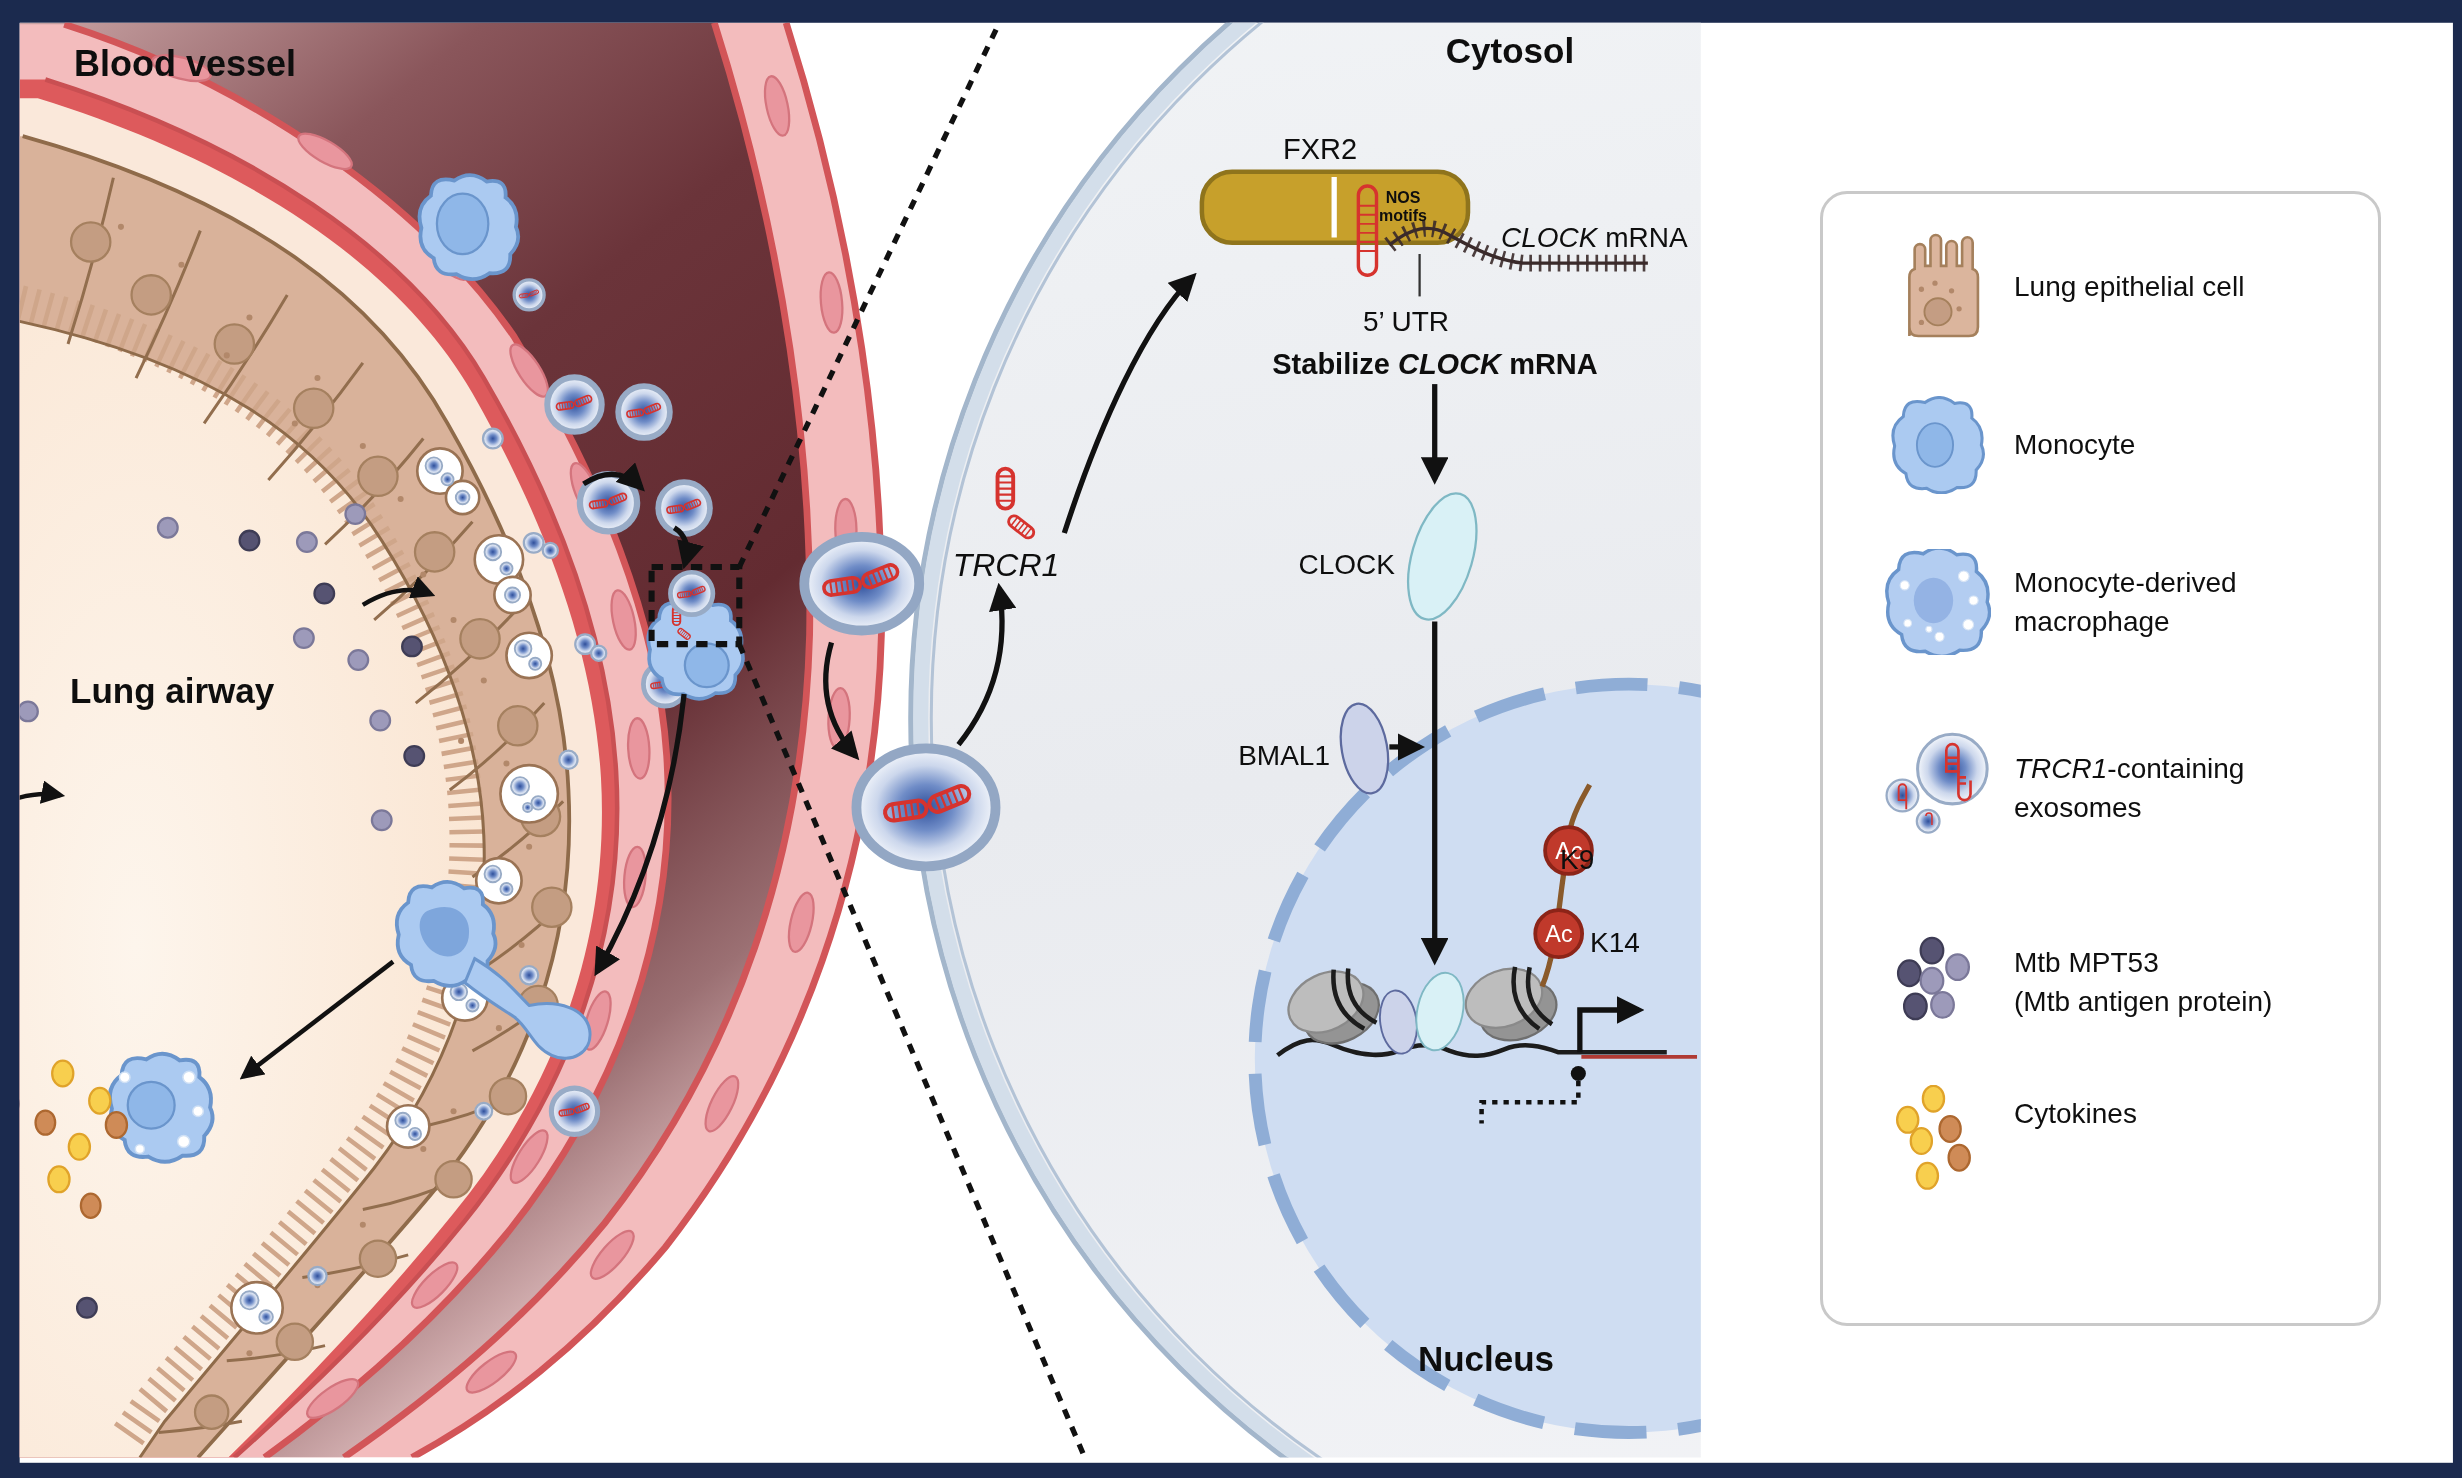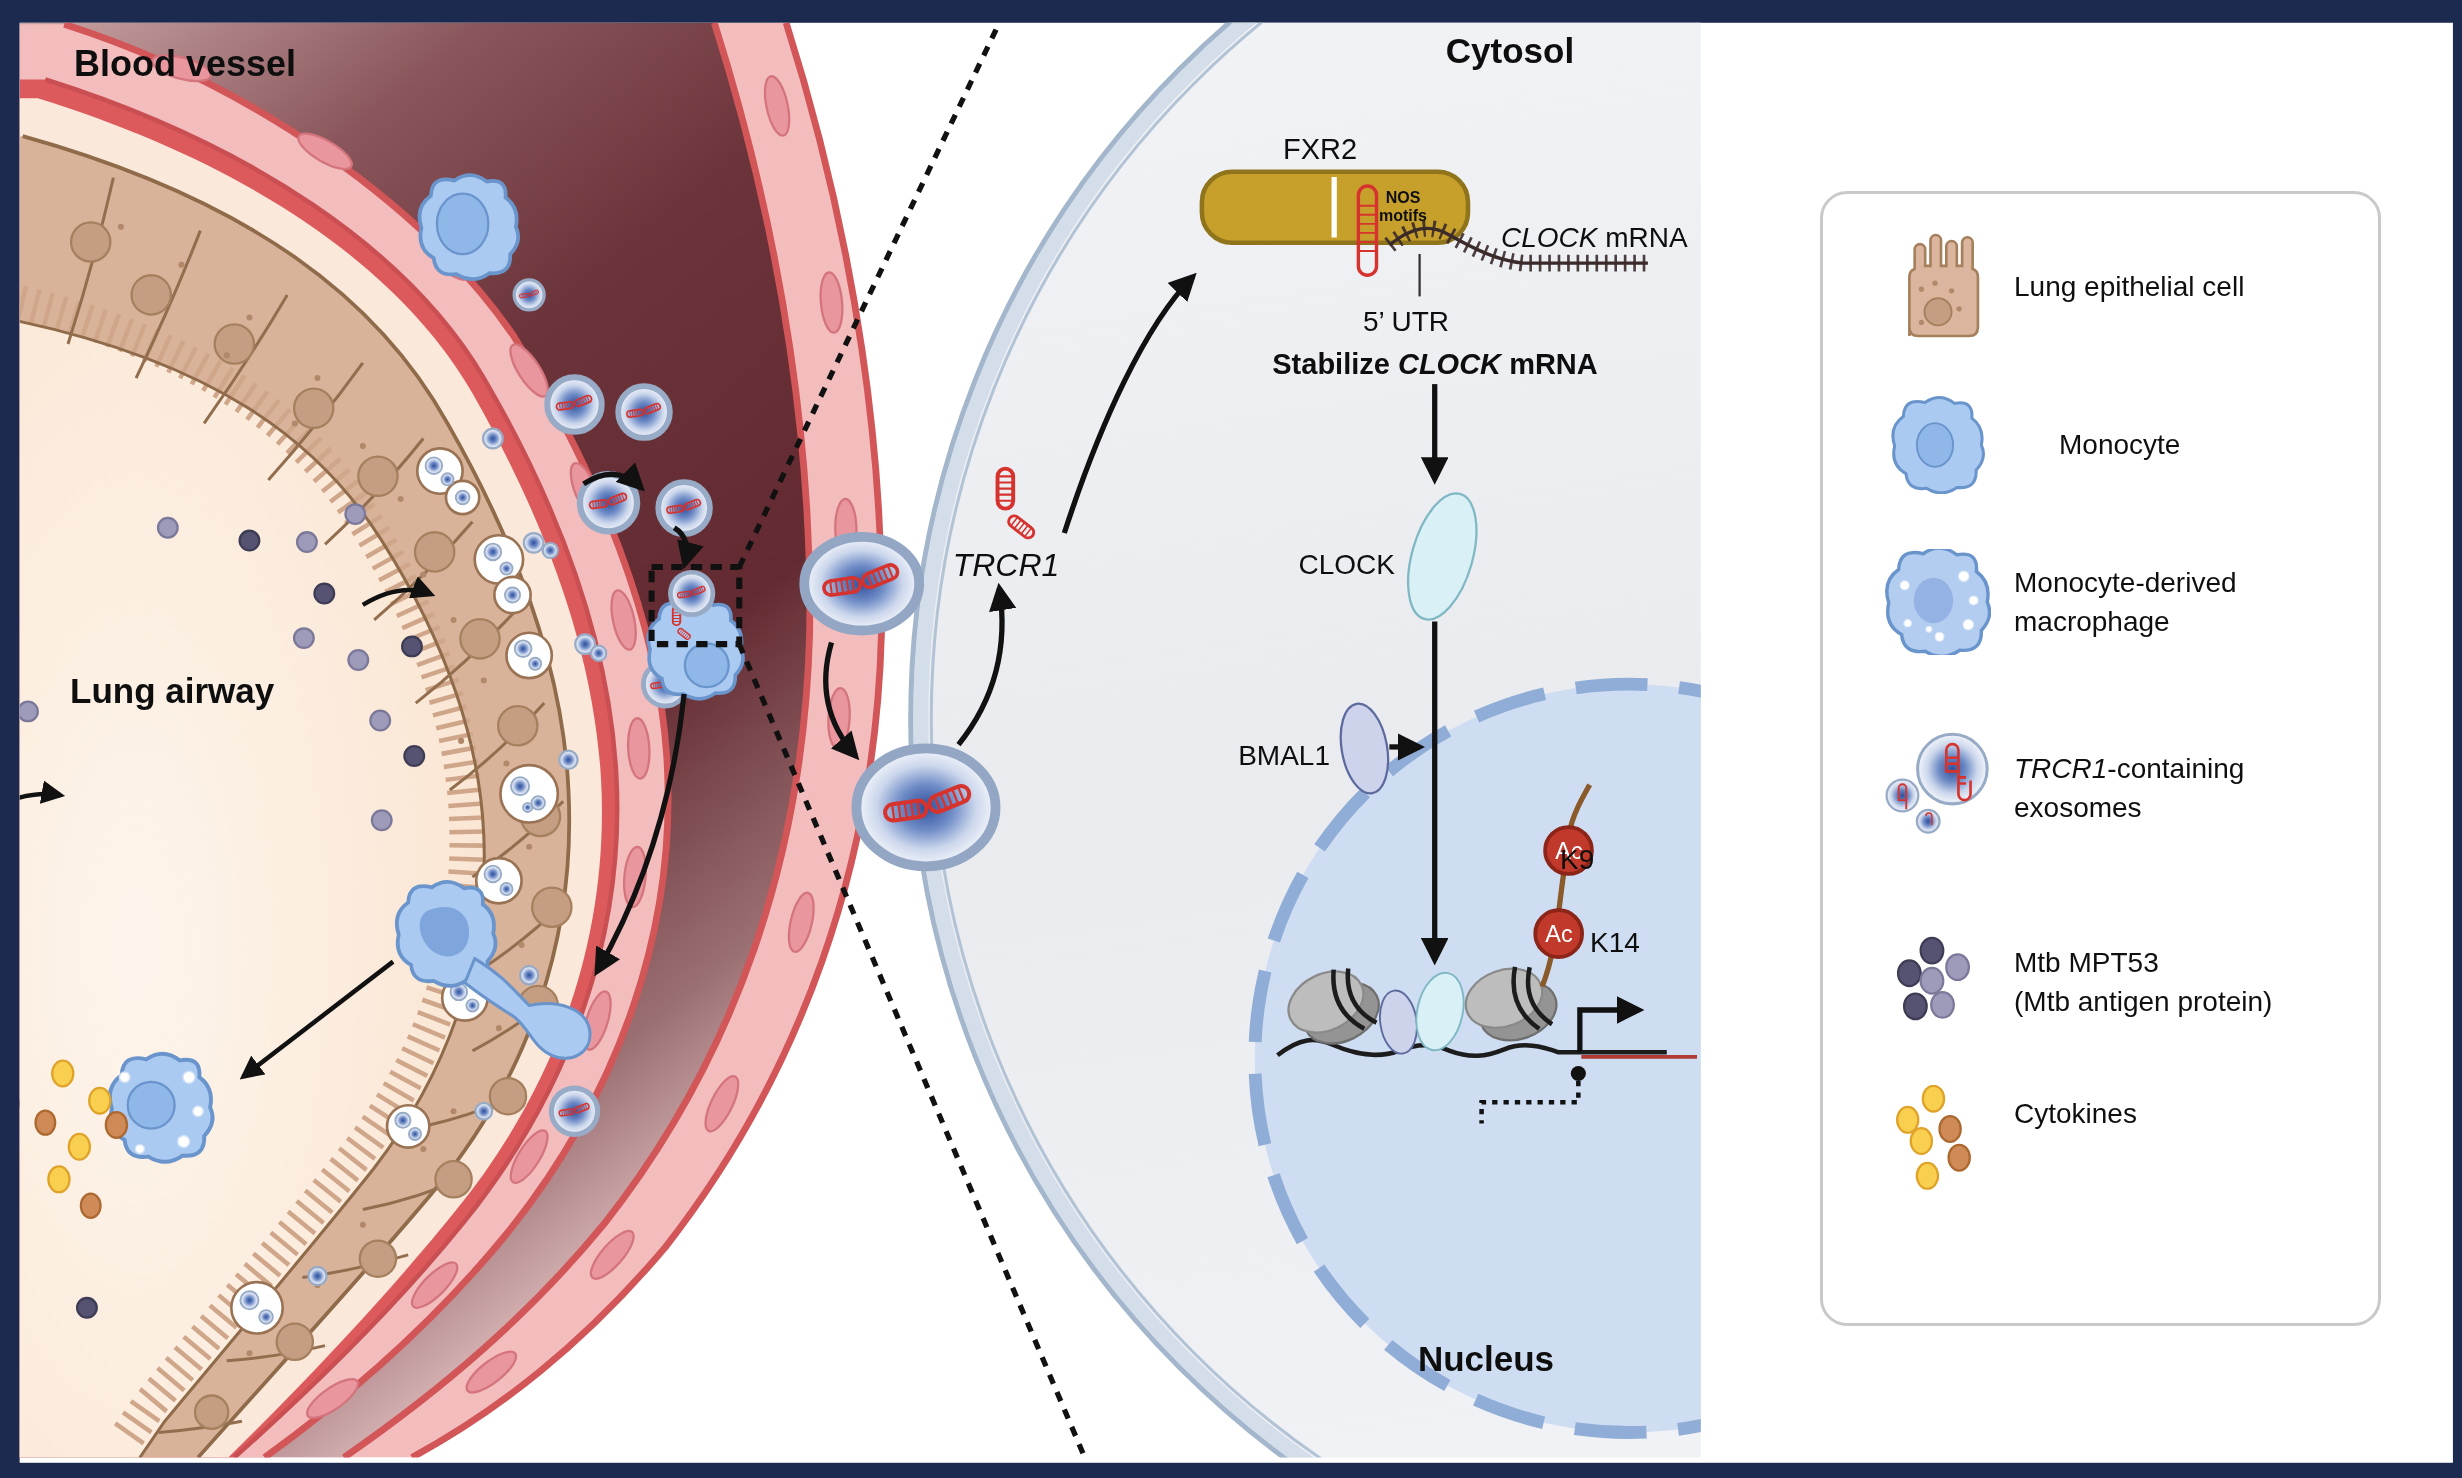--- a/index.html
+++ b/index.html
@@ -492,21 +492,21 @@
       <ellipse cx="20" cy="46" rx="14" ry="17" fill="#f8cf4e" stroke="#e0a32a"></ellipse>
       <ellipse cx="46" cy="120" rx="14" ry="17" fill="#f8cf4e" stroke="#e0a32a"></ellipse>
       <ellipse cx="38" cy="74" rx="14" ry="17" fill="#f8cf4e" stroke="#e0a32a"></ellipse>
       <ellipse cx="52" cy="76" rx="0" ry="0" fill="none"></ellipse>
       <ellipse cx="76" cy="58" rx="14" ry="17" fill="#cf8b57" stroke="#ad6830"></ellipse>
       <ellipse cx="88" cy="96" rx="14" ry="17" fill="#cf8b57" stroke="#ad6830"></ellipse>
     </g>
   </svg>
 
   <div class="lg-lbl" style="top:93px;">Lung epithelial cell</div>
-  <div class="lg-lbl" style="top:251px;margin-left:45px;">Monocyte</div>
+  <div class="lg-lbl" style="top:251px;">Monocyte</div>
   <div class="lg-lbl" style="top:389px;">Monocyte-derived</div>
   <div class="lg-lbl" style="top:428px;">macrophage</div>
   <div class="lg-lbl" style="top:575px;"><span class="i">TRCR1</span><span>-containing</span></div>
   <div class="lg-lbl" style="top:614px;">exosomes</div>
   <div class="lg-lbl" style="top:769px;">Mtb MPT53</div>
   <div class="lg-lbl" style="top:808px;">(Mtb antigen protein)</div>
   <div class="lg-lbl" style="top:920px;">Cytokines</div>
 </div>
 
 </div>

